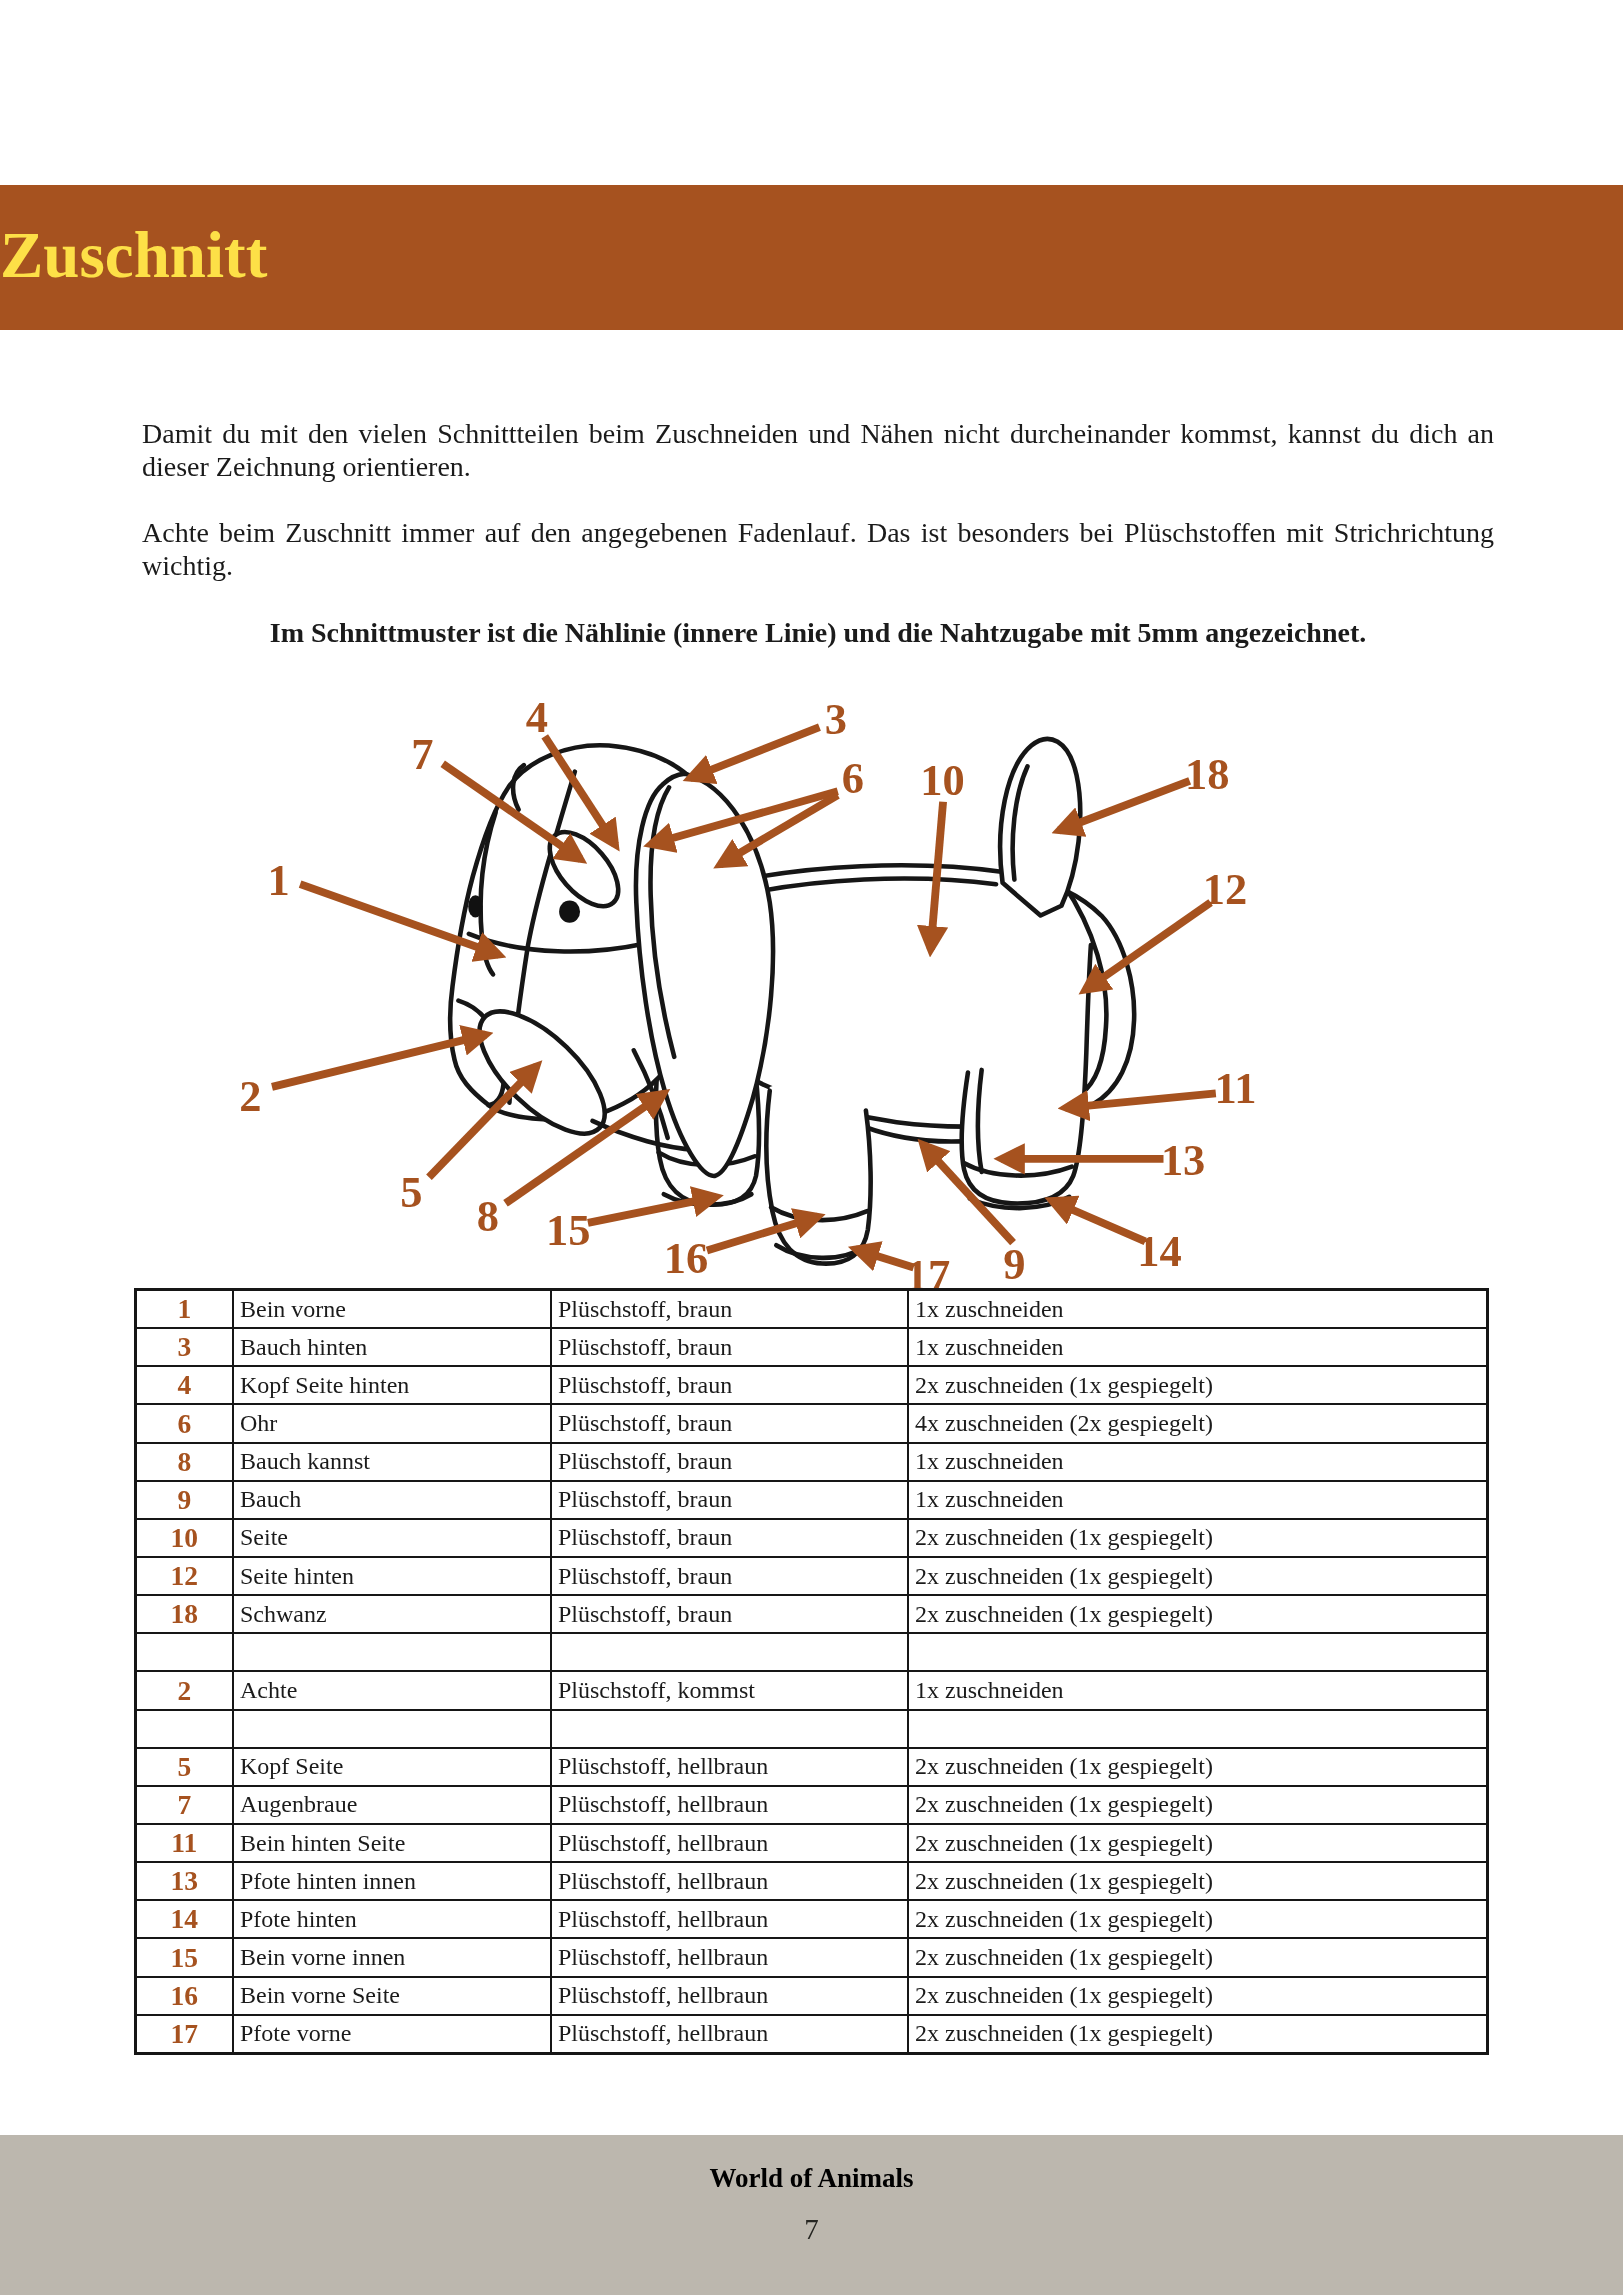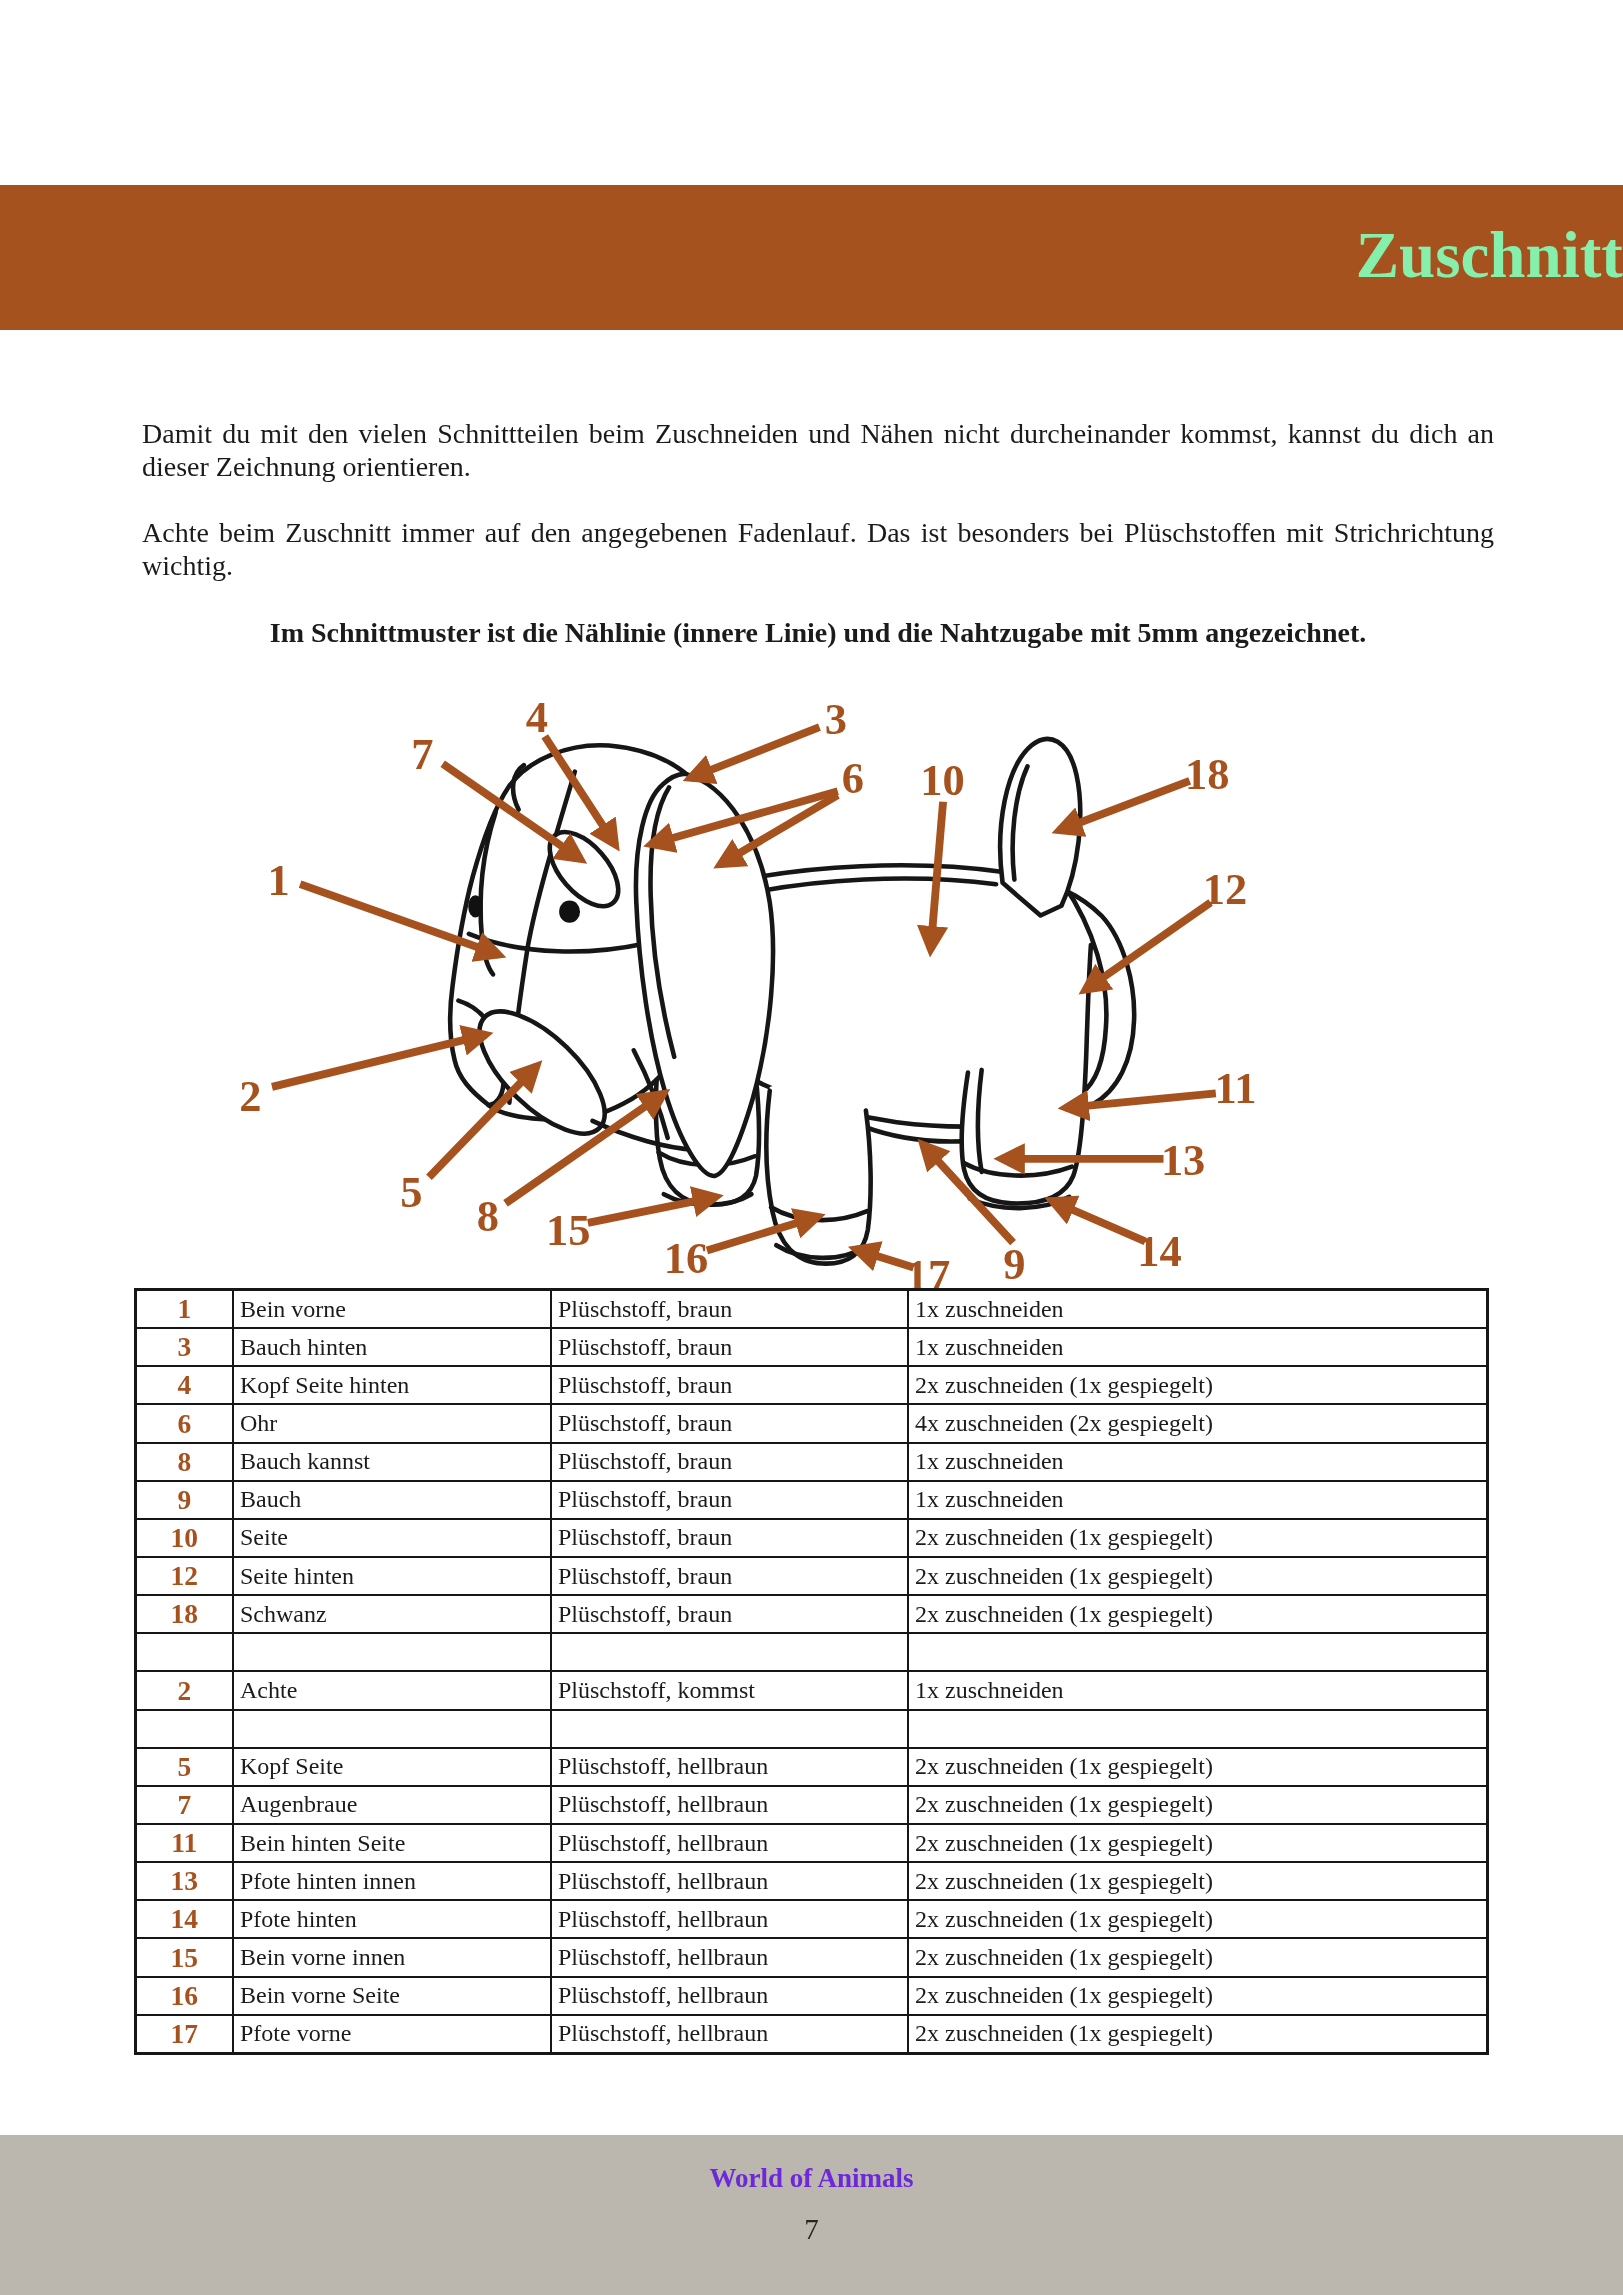--- a/index.html
+++ b/index.html
@@ -16,22 +16,22 @@
     font-family:"Liberation Serif","DejaVu Serif",serif;
     color:var(--ink);
     overflow:hidden;
     margin:0 auto;
   }
   .title-bar{
     position:absolute;left:0;top:185px;width:1623px;height:145px;
     background:var(--accent);
   }
   .title-bar h1{
-    margin:0;width:100%;text-align:right;
-    line-height:140px;font-size:65px;font-weight:bold;color:#86efac;
+    margin:0;width:100%;text-align:left;
+    line-height:140px;font-size:65px;font-weight:bold;color:#fde047;
   }
   .intro p{
     position:absolute;left:142px;width:1352px;margin:0;
     font-size:28px;line-height:33px;text-align:justify;
   }
   .intro .p1{top:417px;}
   .intro .p2{top:516px;}
   .intro .p3{top:616px;font-weight:bold;text-align:center;}
   .diagram{
     position:absolute;left:164px;top:667px;width:1341px;height:641px;
@@ -59,21 +59,21 @@
   .cut-table td.num{
     color:var(--accent);font-weight:bold;text-align:center;
     font-size:27.5px;padding:0;
   }
   .cut-table{border:3.3px solid var(--line);}
   .footer{
     position:absolute;left:0;top:2135px;width:1623px;height:160px;
     background:var(--footer-bg);text-align:center;
   }
   .footer .brand{
-    margin:0;padding-top:27.5px;font-size:27px;font-weight:bold;color:#6d28d9;
+    margin:0;padding-top:27.5px;font-size:27px;font-weight:bold;color:#000000;
   }
   .footer .pageno{
     margin:0;padding-top:19.6px;font-size:29px;color:#262622;
   }
 </style>
 </head>
 <body>
 
 <div class="page">
 

